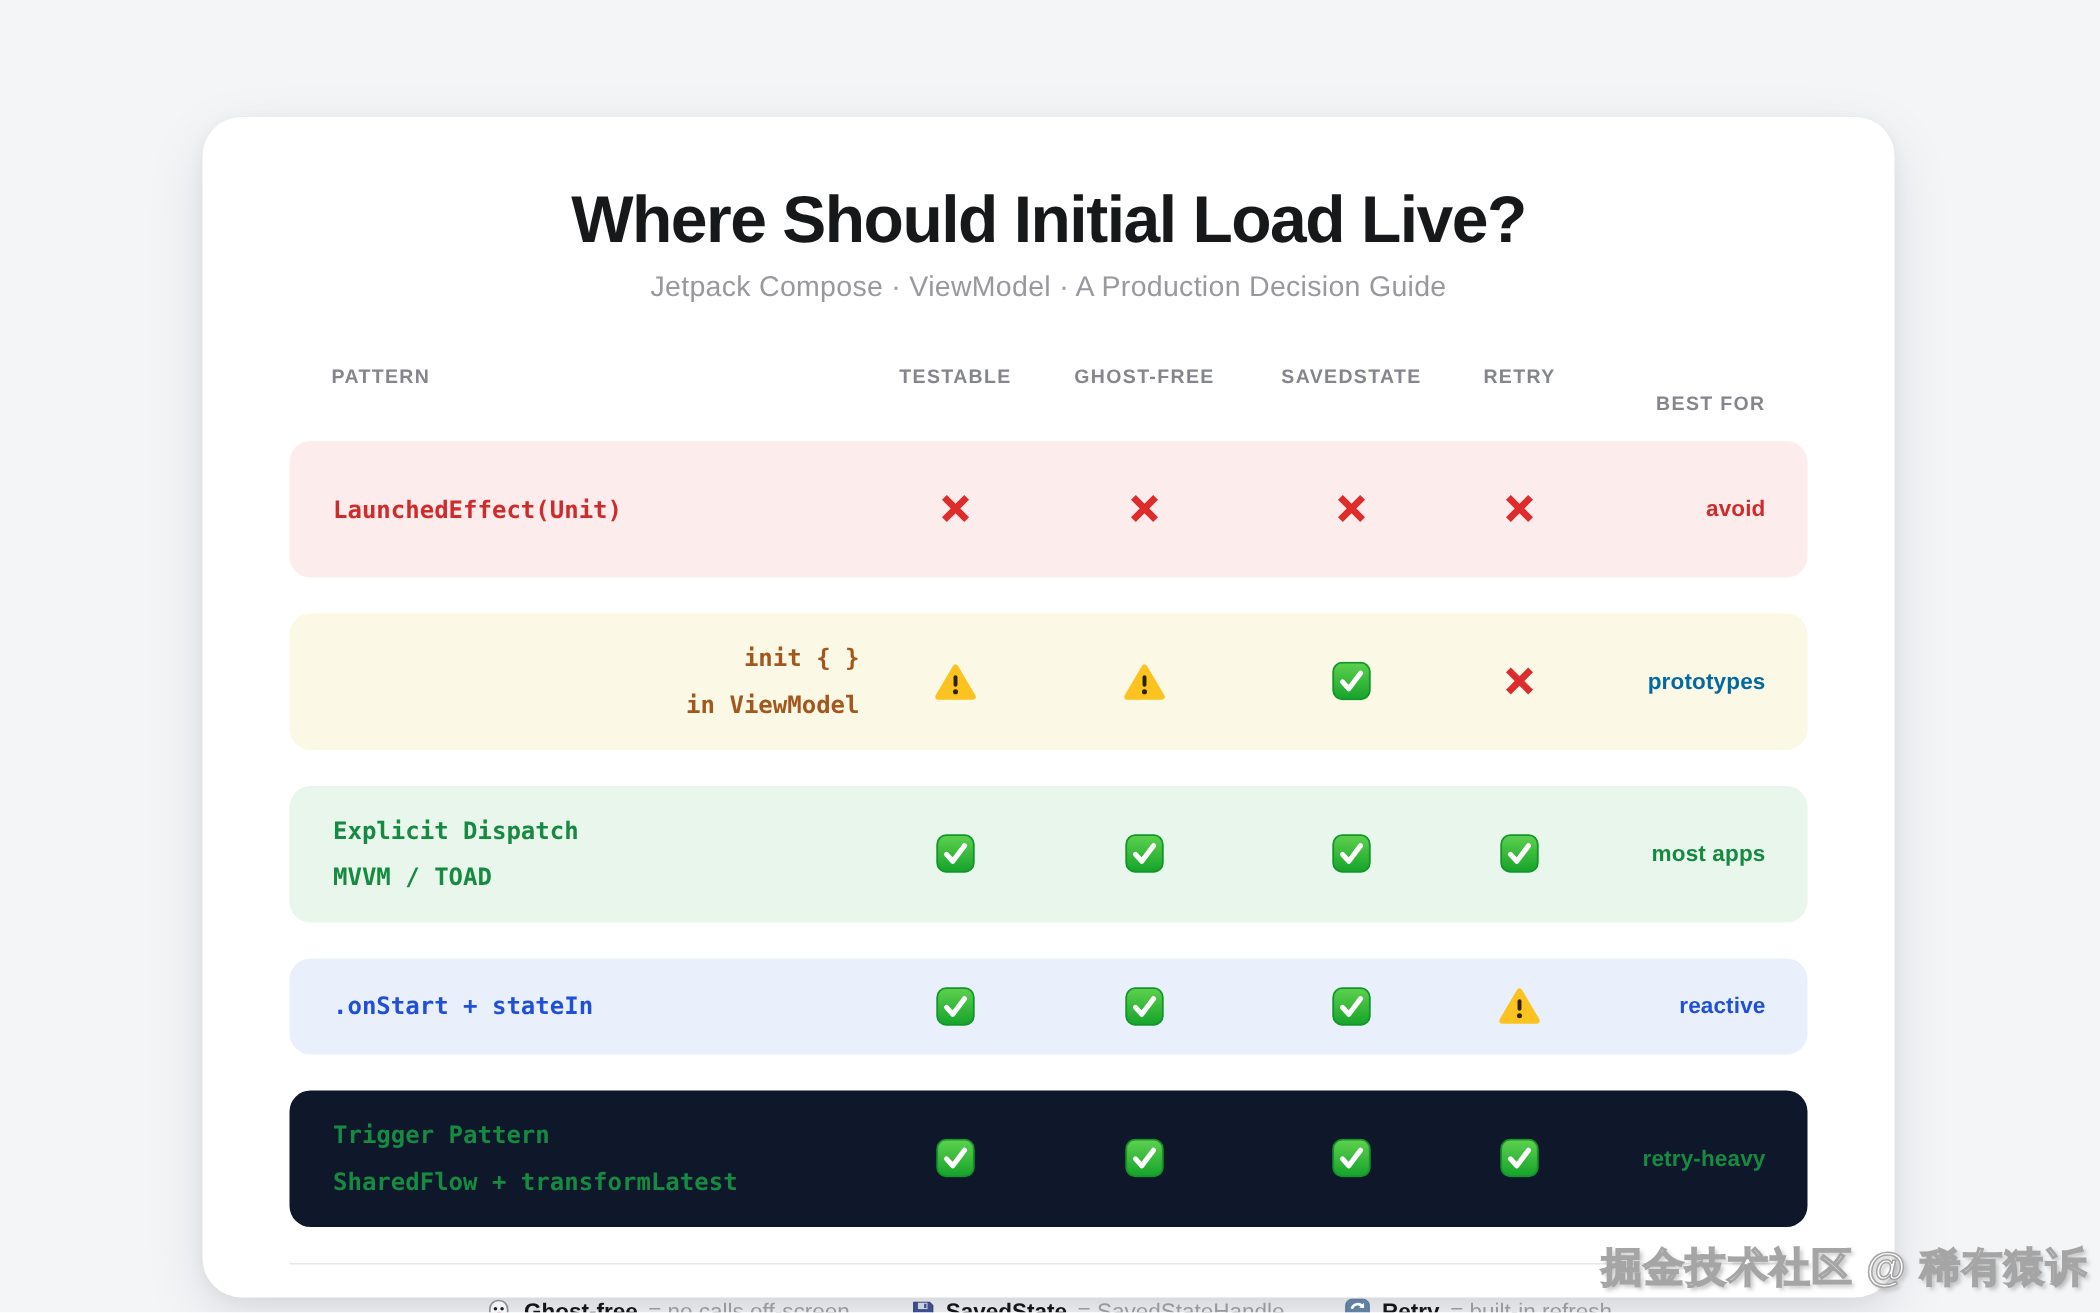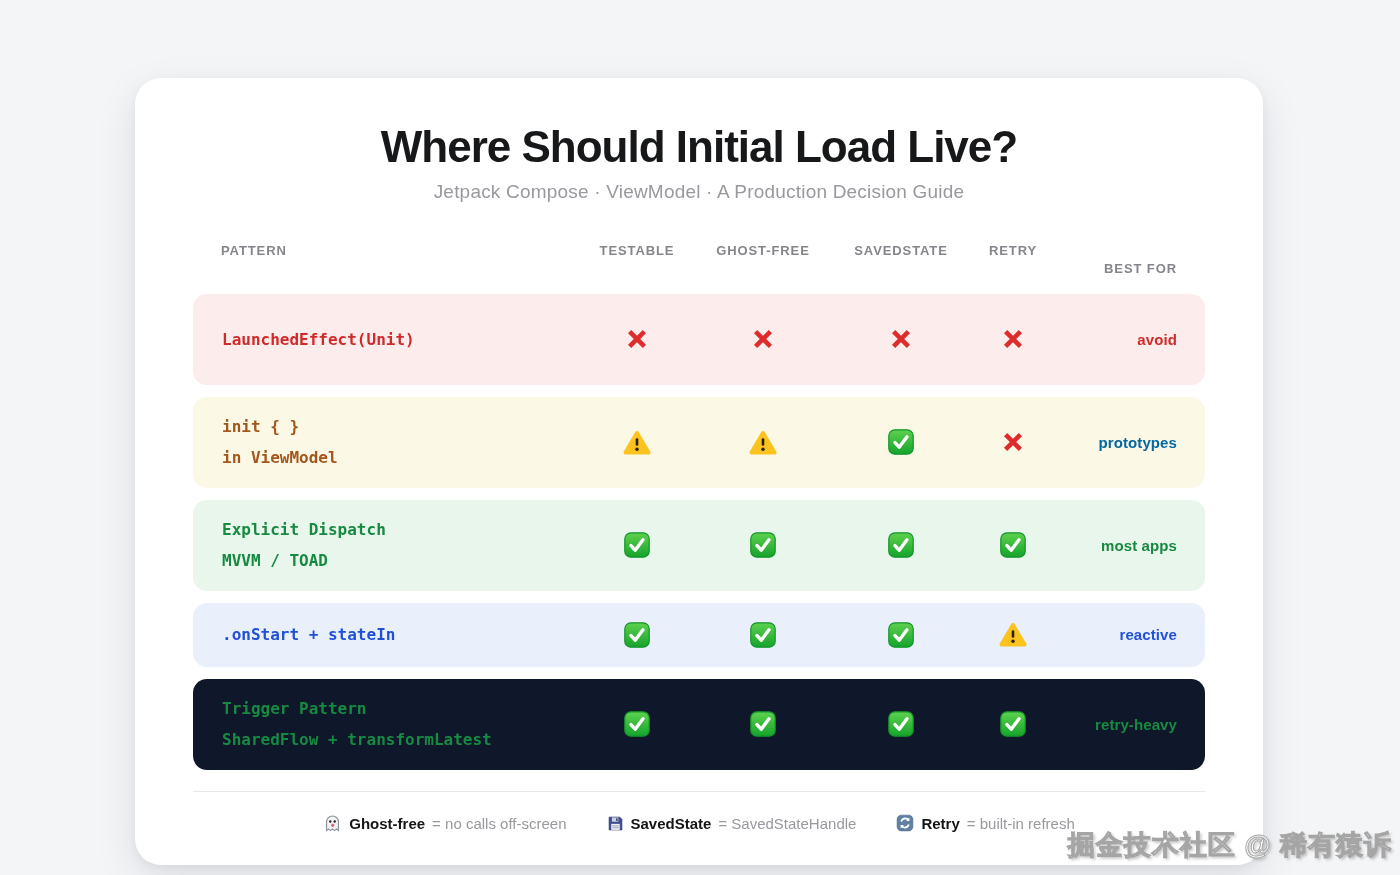--- a/index.html
+++ b/index.html
@@ -32,21 +32,21 @@
     width:1012px;
   }
 
   .thead { margin:40px 0 18px; color:#85868c; font-size:13px; font-weight:700; letter-spacing:0.9px; }
   .th-pattern { text-align:left; padding-left:28px; }
   .th-center  { text-align:center; }
   .th-right   { text-align:right; padding-right:28px;margin-top:18px; }
 
   .row {
     align-items:center;
-    height:91px; margin-bottom:12px; border-radius:14px;
+    height:91px; margin-bottom:24px; border-radius:14px;
   }
   .row.single { height:64px; }
 
   .pattern {
     padding-left:29px;
     font-family:"DejaVu Sans Mono", monospace;
     font-weight:700; font-size:16px; line-height:31px;
     white-space:pre;
   }
   .status-cell { display:flex; justify-content:center; align-items:center; }
@@ -116,21 +116,21 @@
             <div class="status-cell">
               <span>
                 <svg width="28" height="28" viewBox="0 0 28 28">
                   <path d="M5 8.2 L8.2 5 L14 10.8 L19.8 5 L23 8.2 L17.2 14 L23 19.8 L19.8 23 L14 17.2 L8.2 23 L5 19.8 L10.8 14 Z" fill="#de2b2b"></path>
                 </svg>
               </span>
             </div>
             <div class="bestfor" style="color: rgb(208, 43, 43);">avoid</div>
           </div>
           <div class="row grid-cols" style="background: rgb(251, 248, 230);">
-            <div class="pattern" style="color: rgb(163, 87, 29);"><div>init { }</div><div>in ViewModel</div></div>
+            <div class="pattern" style="color: rgb(163, 87, 29); text-align: right;"><div>init { }</div><div>in ViewModel</div></div>
             <div class="status-cell">
               <span>
                 <svg width="28" height="25" viewBox="0 0 28 25">
                   <path d="M14 3 L25.5 22.5 H2.5 Z" fill="#fcc21f" stroke="#fcc21f" stroke-width="4" stroke-linejoin="round"></path>
                   <rect x="12.7" y="8.2" width="2.6" height="7.6" rx="1.3" fill="#2a2205"></rect>
                   <circle cx="14" cy="19.2" r="1.7" fill="#2a2205"></circle>
                 </svg>
               </span>
             </div>
             <div class="status-cell">

